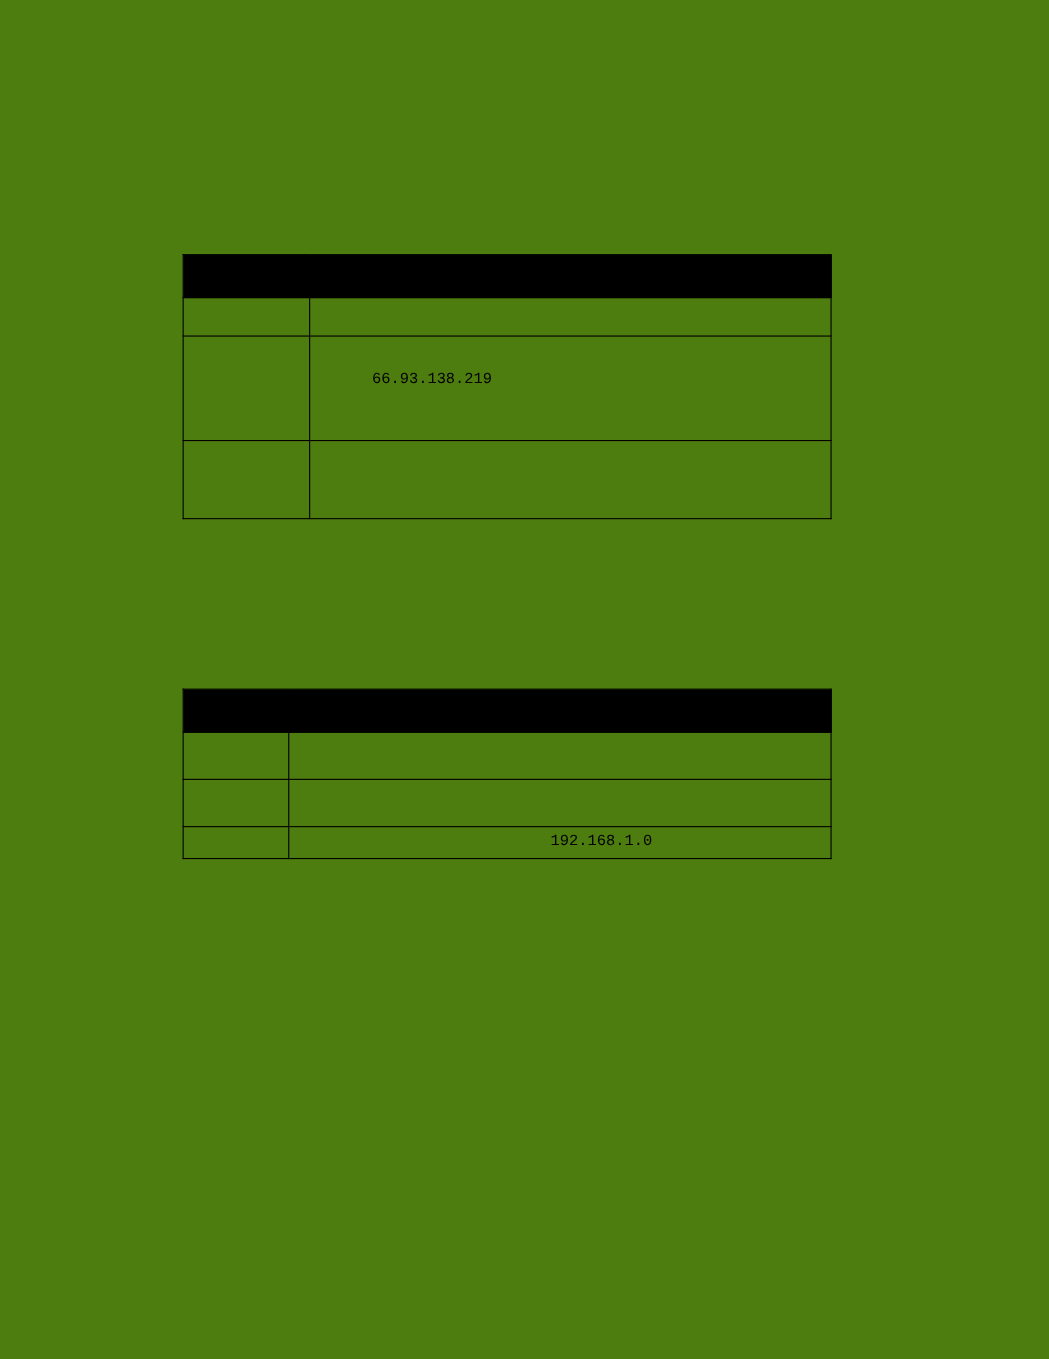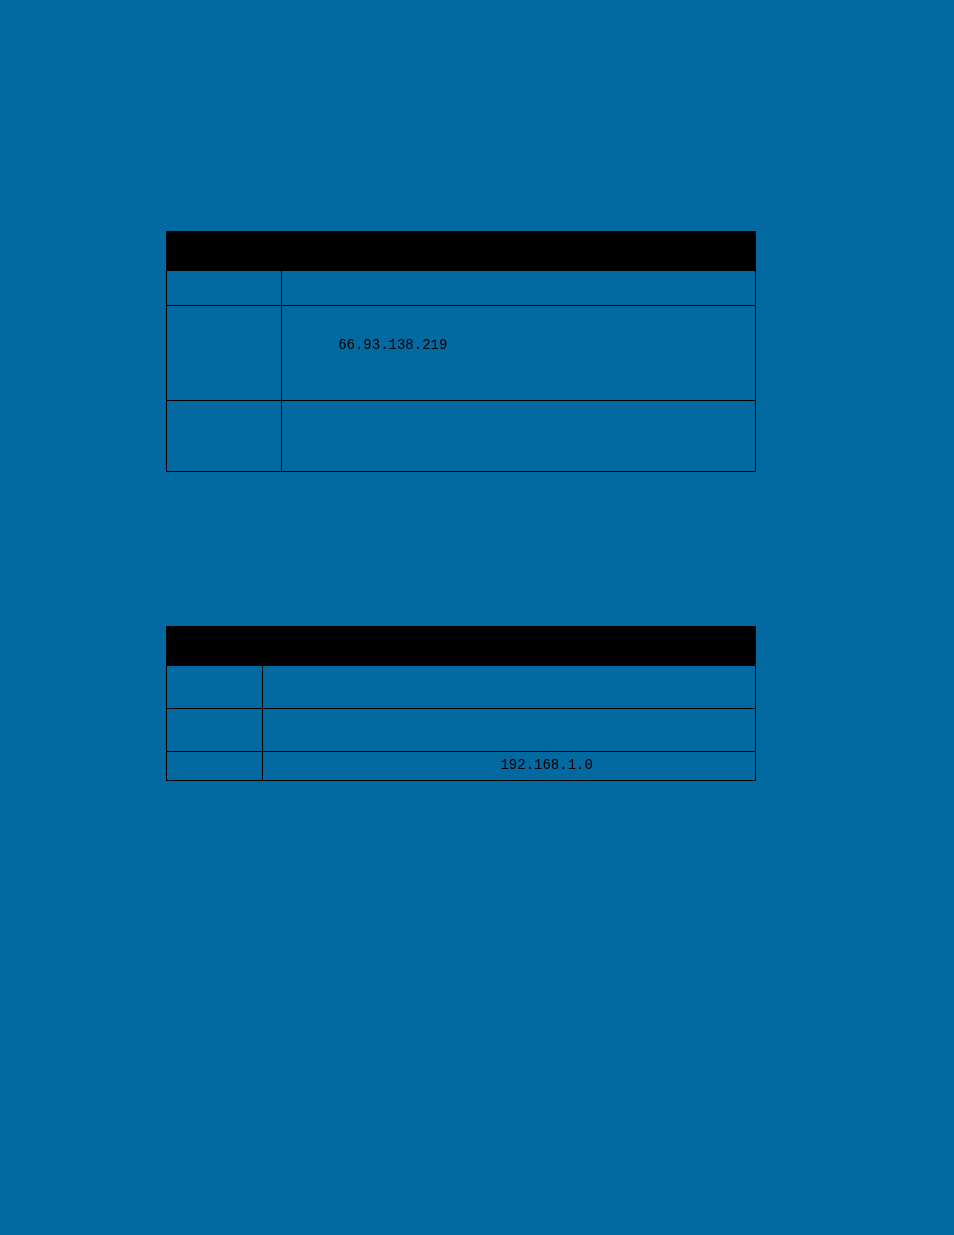--- a/index.html
+++ b/index.html
@@ -6,21 +6,21 @@
     margin: 0;
     padding: 0;
     background: #ffffff;
     width: 954px;
     font-family: "Courier New", monospace;
   }
   .page {
     width: 954px;
     height: 1235px;
     position: relative;
-    background: #0369a1;
+    background: #4d7c0f;
   }
   table.t1 {
     position: absolute;
     left: 166px;
     top: 231px;
     width: 590px;
     border-collapse: collapse;
     border: 1px solid #000;
   }
   table.t1 tr { }

